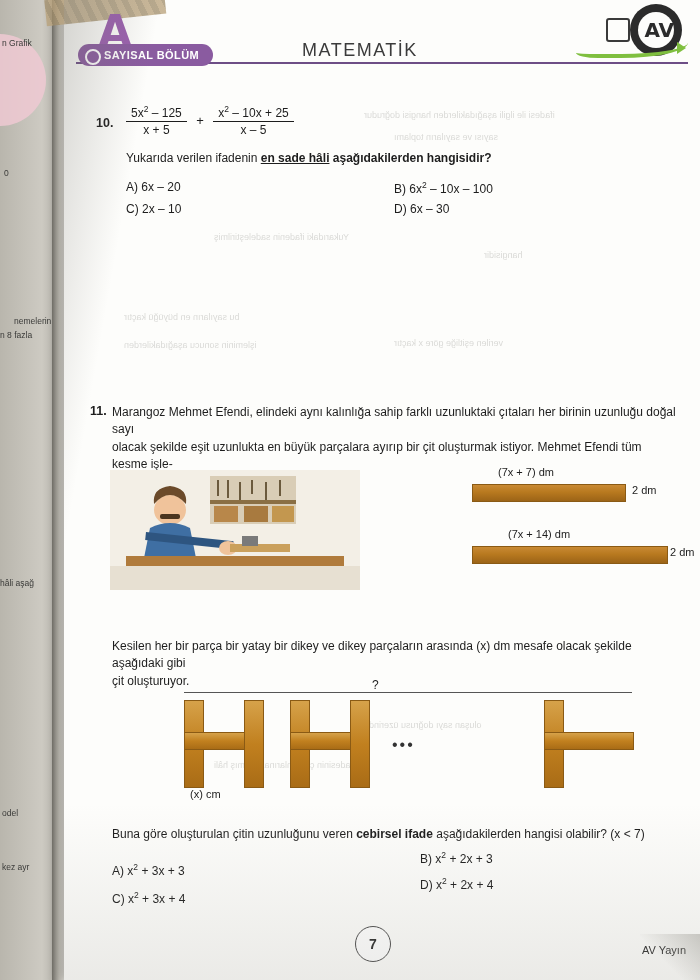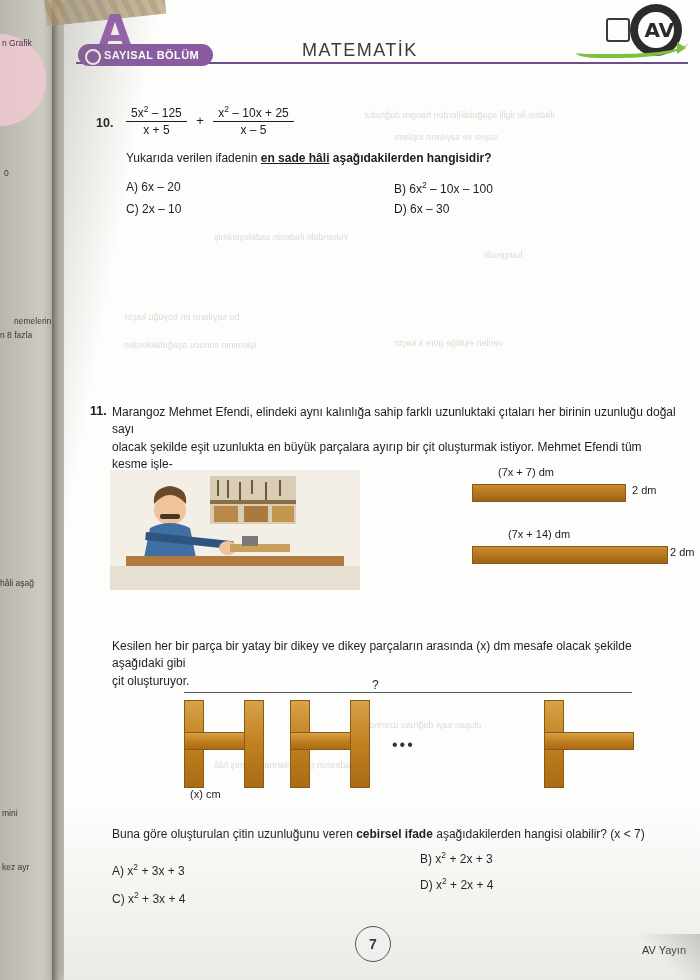--- a/index.html
+++ b/index.html
@@ -287,21 +287,21 @@
 <div class="page">
 
   <div class="bg-left"></div>
   <div class="circle-deco"></div>
   <div class="bg-left-text">
     <span style="left:2px; top:38px;">n Grafik</span>
     <span style="left:4px; top:168px;">0</span>
     <span style="left:14px; top:276px;margin-top:40px;">nemelerin</span>
     <span style="left:0px; top:330px;">n 8 fazla</span>
     <span style="left:0px; top:578px;">hâli aşağ</span>
-    <span style="left:2px; top:808px;">mini</span>
+    <span style="left:2px; top:808px;">odel</span>
     <span style="left:2px; top:862px;">kez ayr</span>
   </div>
   <div class="spine"></div>
 
   <div class="sheet">
 
     <div class="tape"></div>
 
     <div class="hdr-A">A</div>
     <div class="hdr-rule"></div>

